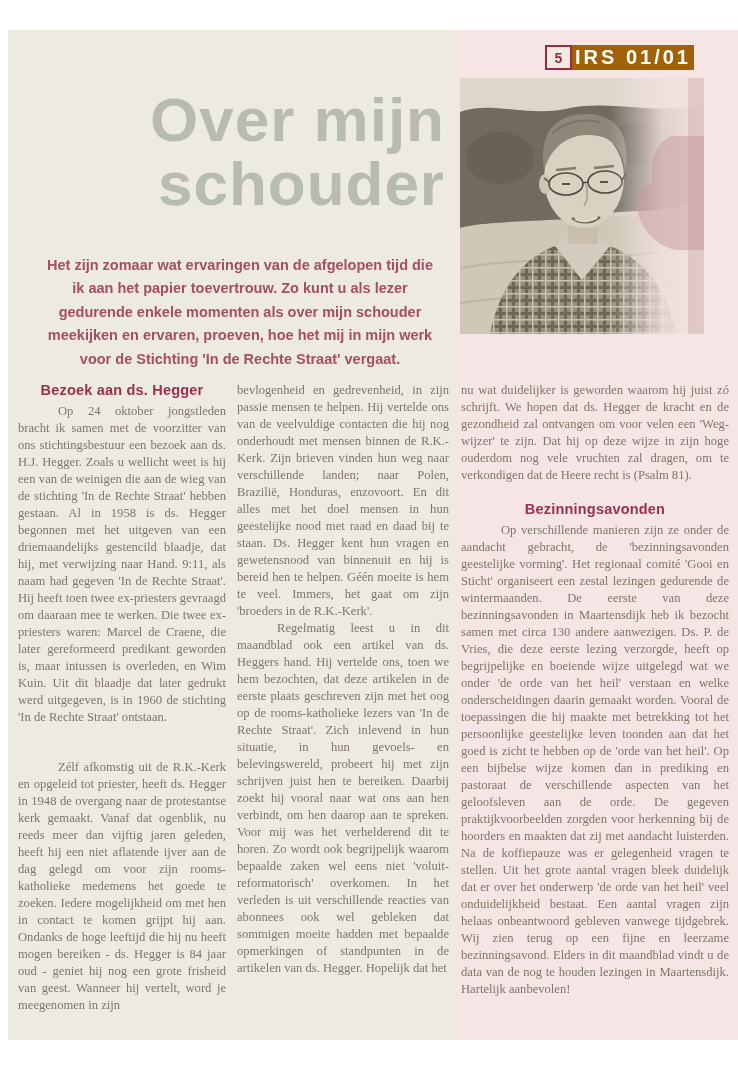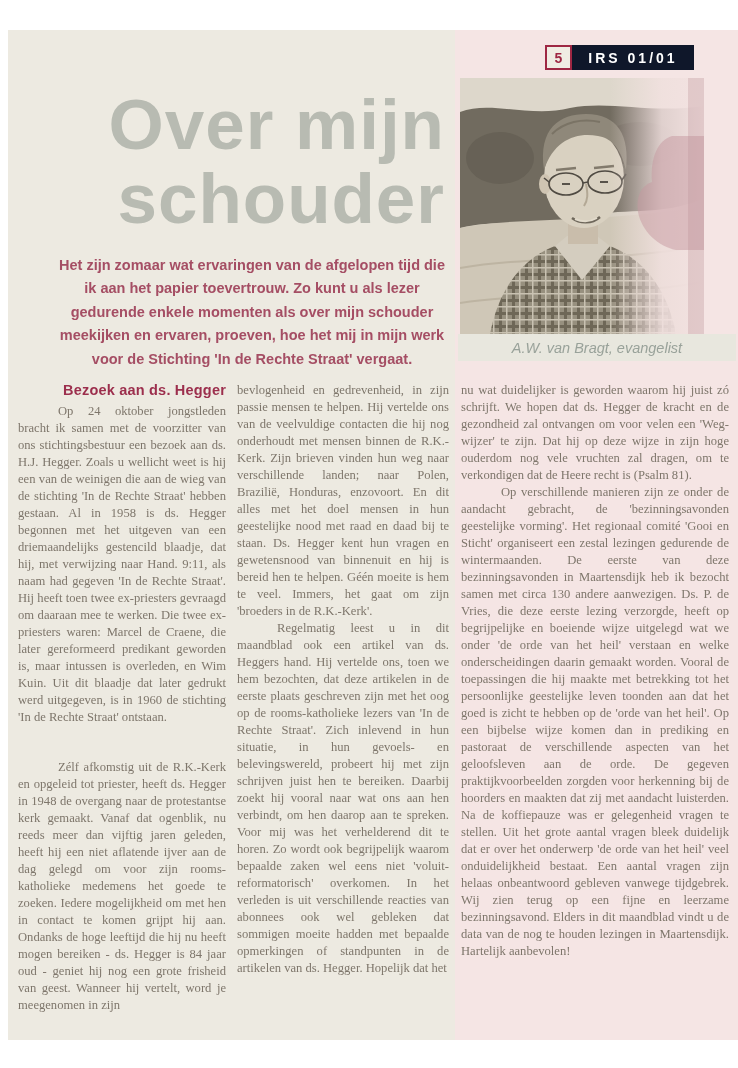--- a/index.html
+++ b/index.html
@@ -15,49 +15,49 @@
     position:absolute;left:447px;top:0;width:283px;height:100%;
     background:#f5e5e4;
   }
   .header-badge{position:absolute;left:537px;top:15px;height:25px;display:flex;}
   .page-num{
     width:27px;background:#f0ece3;border:2px solid #9e2743;color:#9e2743;
     font-weight:bold;font-size:14px;display:flex;align-items:center;justify-content:center;
     box-sizing:border-box;
   }
   .issue{
-    width:122px;background:#0f172a;color:#fff;font-weight:bold;font-size:14px;
+    width:122px;background:#a16207;color:#fff;font-weight:bold;font-size:20px;
     letter-spacing:3px;display:flex;align-items:center;justify-content:center;
   }
   .title{
     position:absolute;top:58px;left:95px;width:342px;margin:0;text-align:right;
-    font-size:71px;line-height:1.04;font-weight:bold;color:#b8bbb2;letter-spacing:1px;
+    font-size:62px;line-height:1.04;font-weight:bold;color:#b8bbb2;letter-spacing:1px;
   }
   .intro{
-    position:absolute;top:224px;left:48px;width:392px;margin:0;text-align:center;
+    position:absolute;top:224px;left:36px;width:392px;margin:0;text-align:center;
     color:#a54e64;font-weight:bold;font-size:14.5px;line-height:1.62;
   }
   .photo{position:absolute;left:452px;top:48px;width:244px;height:256px;}
   .photo svg{display:block;}
   .caption{
     position:absolute;left:450px;top:304px;width:278px;height:27px;background:#e8e7de;
     color:#99a29a;font-style:italic;font-size:14.5px;
     display:flex;align-items:center;justify-content:center;
   }
   .columns{position:absolute;left:10px;top:352px;display:flex;}
   .col{
     font-family:"Liberation Serif", serif;font-size:12.6px;line-height:17px;
     color:#7e766b;text-align:justify;
   }
   .col1{width:208px;margin-right:11px;}
   .col2{width:212px;margin-right:12px;}
   .col3{width:268px;}
   .col h2{
     font-family:"Liberation Sans", sans-serif;font-size:14.5px;font-weight:bold;
-    color:#9c2f4d;margin:0 0 4px 0;letter-spacing:0.2px;text-align:right;
+    color:#9c2f4d;margin:0 0 4px 0;letter-spacing:0.2px;text-align:center;
   }
   .col h2.spaced{margin-top:17px;}
   .col p{margin:0;}
   .col p.indent{text-indent:40px;}
   .col p.gap{margin-top:33px;}
 </style>
 </head>
 <body>
 
 <div class="page">
@@ -117,31 +117,31 @@
       <path d="M140,104 L148,104" stroke="#57524a" stroke-width="2" fill="none"></path>
       <path d="M126,106 C128,116 128,122 124,128" stroke="#b3a895" stroke-width="2" fill="none"></path>
       <path d="M112,140 C120,146 132,146 140,139" stroke="#6e675b" stroke-width="2.4" fill="none"></path>
       <path d="M115,141 C122,144 130,144 137,140" stroke="#e2dbcc" stroke-width="2" fill="none"></path>
       <rect x="150" width="94" height="256" fill="url(#pinkfade)"></rect>
       <path d="M212,58 C198,62 190,80 192,104 C180,108 176,120 178,134 C182,154 198,168 216,172 L244,172 L244,58 Z" fill="#c5989f" opacity="0.5"></path>
       <rect x="228" width="16" height="256" fill="#b98e95" opacity="0.3"></rect>
     </svg>
   </div>
 
-  <div class="caption">A.W. van Bragt, evangelist</div>
 
   <div class="columns">
     <div class="col col1">
       <h2>Bezoek aan ds. Hegger</h2>
       <p class="indent">Op 24 oktober jongstleden bracht ik samen met de voorzitter van ons stichtingsbestuur een bezoek aan ds. H.J. Hegger. Zoals u wellicht weet is hij een van de weinigen die aan de wieg van de stichting 'In de Rechte Straat' hebben gestaan. Al in 1958 is ds. Hegger begonnen met het uitgeven van een driemaandelijks gestencild blaadje, dat hij, met verwijzing naar Hand. 9:11, als naam had gegeven 'In de Rechte Straat'. Hij heeft toen twee ex-priesters gevraagd om daaraan mee te werken. Die twee ex-priesters waren: Marcel de Craene, die later gereformeerd predikant geworden is, maar intussen is overleden, en Wim Kuin. Uit dit blaadje dat later gedrukt werd uitgegeven, is in 1960 de stichting 'In de Rechte Straat' ontstaan.</p>
       <p class="indent gap">Zélf afkomstig uit de R.K.-Kerk en opgeleid tot priester, heeft ds. Hegger in 1948 de overgang naar de protestantse kerk gemaakt. Vanaf dat ogenblik, nu reeds meer dan vijftig jaren geleden, heeft hij een niet aflatende ijver aan de dag gelegd om voor zijn rooms-katholieke medemens het goede te zoeken. Iedere mogelijkheid om met hen in contact te komen grijpt hij aan. Ondanks de hoge leeftijd die hij nu heeft mogen bereiken - ds. Hegger is 84 jaar oud - geniet hij nog een grote frisheid van geest. Wanneer hij vertelt, word je meegenomen in zijn</p>
     </div>
     <div class="col col2">
       <p>bevlogenheid en gedrevenheid, in zijn passie mensen te helpen. Hij vertelde ons van de veelvuldige contacten die hij nog onderhoudt met mensen binnen de R.K.-Kerk. Zijn brieven vinden hun weg naar verschillende landen; naar Polen, Brazilië, Honduras, enzovoort. En dit alles met het doel mensen in hun geestelijke nood met raad en daad bij te staan. Ds. Hegger kent hun vragen en gewetensnood van binnenuit en hij is bereid hen te helpen. Géén moeite is hem te veel. Immers, het gaat om zijn 'broeders in de R.K.-Kerk'.</p>
       <p class="indent">Regelmatig leest u in dit maandblad ook een artikel van ds. Heggers hand. Hij vertelde ons, toen we hem bezochten, dat deze artikelen in de eerste plaats geschreven zijn met het oog op de rooms-katholieke lezers van 'In de Rechte Straat'. Zich inlevend in hun situatie, in hun gevoels- en belevingswereld, probeert hij met zijn schrijven juist hen te bereiken. Daarbij zoekt hij vooral naar wat ons aan hen verbindt, om hen daarop aan te spreken. Voor mij was het verhelderend dit te horen. Zo wordt ook begrijpelijk waarom bepaalde zaken wel eens niet 'voluit-reformatorisch' overkomen. In het verleden is uit verschillende reacties van abonnees ook wel gebleken dat sommigen moeite hadden met bepaalde opmerkingen of standpunten in de artikelen van ds. Hegger. Hopelijk dat het</p>
     </div>
     <div class="col col3">
       <p>nu wat duidelijker is geworden waarom hij juist zó schrijft. We hopen dat ds. Hegger de kracht en de gezondheid zal ontvangen om voor velen een 'Weg-wijzer' te zijn. Dat hij op deze wijze in zijn hoge ouderdom nog vele vruchten zal dragen, om te verkondigen dat de Heere recht is (Psalm 81).</p>
+      <h2 class="spaced">Bezinningsavonden</h2>
       <p class="indent">Op verschillende manieren zijn ze onder de aandacht gebracht, de 'bezinningsavonden geestelijke vorming'. Het regionaal comité 'Gooi en Sticht' organiseert een zestal lezingen gedurende de wintermaanden. De eerste van deze bezinningsavonden in Maartensdijk heb ik bezocht samen met circa 130 andere aanwezigen. Ds. P. de Vries, die deze eerste lezing verzorgde, heeft op begrijpelijke en boeiende wijze uitgelegd wat we onder 'de orde van het heil' verstaan en welke onderscheidingen daarin gemaakt worden. Vooral de toepassingen die hij maakte met betrekking tot het persoonlijke geestelijke leven toonden aan dat het goed is zicht te hebben op de 'orde van het heil'. Op een bijbelse wijze komen dan in prediking en pastoraat de verschillende aspecten van het geloofsleven aan de orde. De gegeven praktijkvoorbeelden zorgden voor herkenning bij de hoorders en maakten dat zij met aandacht luisterden. Na de koffiepauze was er gelegenheid vragen te stellen. Uit het grote aantal vragen bleek duidelijk dat er over het onderwerp 'de orde van het heil' veel onduidelijkheid bestaat. Een aantal vragen zijn helaas onbeantwoord gebleven vanwege tijdgebrek. Wij zien terug op een fijne en leerzame bezinningsavond. Elders in dit maandblad vindt u de data van de nog te houden lezingen in Maartensdijk. Hartelijk aanbevolen!</p>
     </div>
   </div>
 
 </div>
 
 </body></html>

